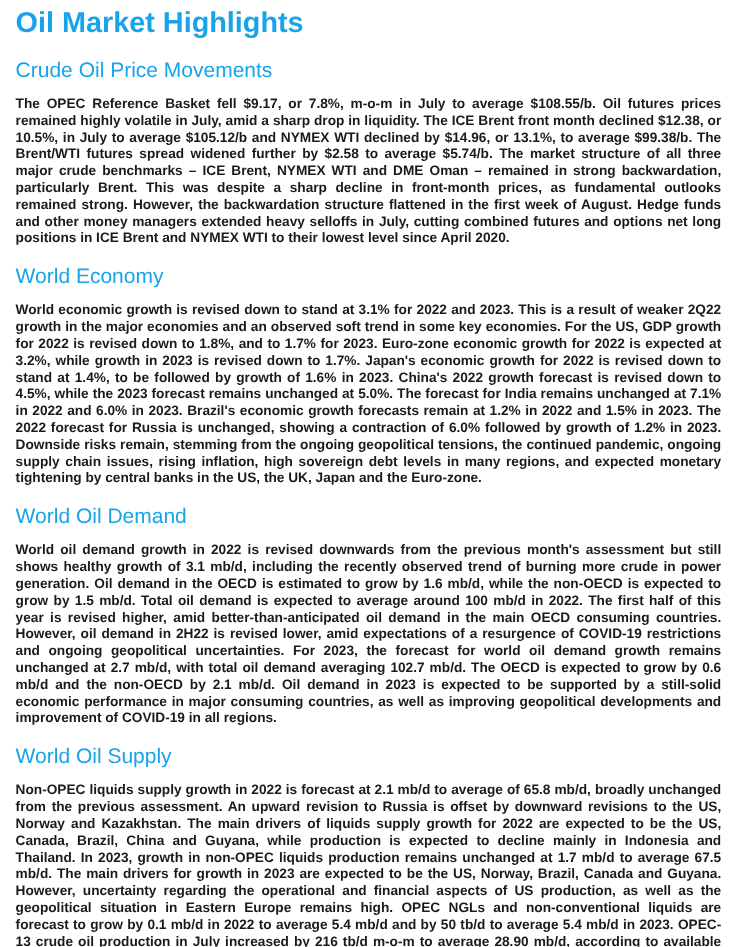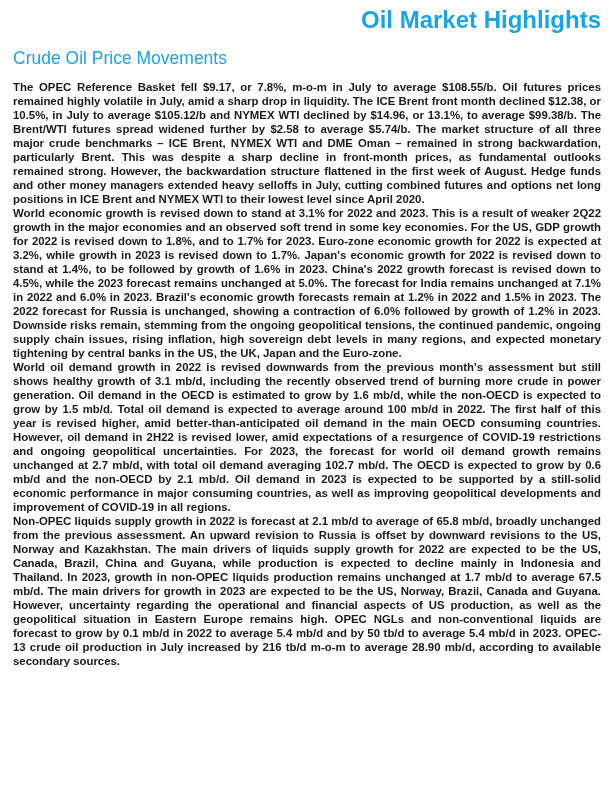--- a/index.html
+++ b/index.html
@@ -20,21 +20,20 @@
     height: 789px;
     padding: 6px 12px 0 13px;
     background: #ffffff;
   }
   .doc-title {
     color: #17a4e8;
     font-size: 24px;
     line-height: 28px;
     font-weight: bold;
     margin: 0;
-    text-align: right;
   }
   .section-heading {
     color: #17a4e8;
     font-size: 17.5px;
     line-height: 18px;
     font-weight: normal;
     margin: 15px 0 13px 0;
   }
   .section-body {
     font-size: 11.4px;
@@ -51,24 +50,27 @@
 <div class="page">
 
   <h1 class="doc-title">Oil Market Highlights</h1>
 
   <section>
     <h2 class="section-heading">Crude Oil Price Movements</h2>
     <p class="section-body">The OPEC Reference Basket fell $9.17, or 7.8%, m-o-m in July to average $108.55/b. Oil futures prices remained highly volatile in July, amid a sharp drop in liquidity. The ICE Brent front month declined $12.38, or 10.5%, in July to average $105.12/b and NYMEX WTI declined by $14.96, or 13.1%, to average $99.38/b. The Brent/WTI futures spread widened further by $2.58 to average $5.74/b. The market structure of all three major crude benchmarks – ICE Brent, NYMEX WTI and DME Oman – remained in strong backwardation, particularly Brent. This was despite a sharp decline in front-month prices, as fundamental outlooks remained strong. However, the backwardation structure flattened in the first week of August. Hedge funds and other money managers extended heavy selloffs in July, cutting combined futures and options net long positions in ICE Brent and NYMEX WTI to their lowest level since April 2020.</p>
   </section>
 
   <section>
+    <h2 class="section-heading">World Economy</h2>
     <p class="section-body">World economic growth is revised down to stand at 3.1% for 2022 and 2023. This is a result of weaker 2Q22 growth in the major economies and an observed soft trend in some key economies. For the US, GDP growth for 2022 is revised down to 1.8%, and to 1.7% for 2023. Euro-zone economic growth for 2022 is expected at 3.2%, while growth in 2023 is revised down to 1.7%. Japan's economic growth for 2022 is revised down to stand at 1.4%, to be followed by growth of 1.6% in 2023. China's 2022 growth forecast is revised down to 4.5%, while the 2023 forecast remains unchanged at 5.0%. The forecast for India remains unchanged at 7.1% in 2022 and 6.0% in 2023. Brazil's economic growth forecasts remain at 1.2% in 2022 and 1.5% in 2023. The 2022 forecast for Russia is unchanged, showing a contraction of 6.0% followed by growth of 1.2% in 2023. Downside risks remain, stemming from the ongoing geopolitical tensions, the continued pandemic, ongoing supply chain issues, rising inflation, high sovereign debt levels in many regions, and expected monetary tightening by central banks in the US, the UK, Japan and the Euro-zone.</p>
   </section>
 
   <section>
+    <h2 class="section-heading">World Oil Demand</h2>
     <p class="section-body">World oil demand growth in 2022 is revised downwards from the previous month's assessment but still shows healthy growth of 3.1 mb/d, including the recently observed trend of burning more crude in power generation. Oil demand in the OECD is estimated to grow by 1.6 mb/d, while the non-OECD is expected to grow by 1.5 mb/d. Total oil demand is expected to average around 100 mb/d in 2022. The first half of this year is revised higher, amid better-than-anticipated oil demand in the main OECD consuming countries. However, oil demand in 2H22 is revised lower, amid expectations of a resurgence of COVID-19 restrictions and ongoing geopolitical uncertainties. For 2023, the forecast for world oil demand growth remains unchanged at 2.7 mb/d, with total oil demand averaging 102.7 mb/d. The OECD is expected to grow by 0.6 mb/d and the non-OECD by 2.1 mb/d. Oil demand in 2023 is expected to be supported by a still-solid economic performance in major consuming countries, as well as improving geopolitical developments and improvement of COVID-19 in all regions.</p>
   </section>
 
   <section>
+    <h2 class="section-heading">World Oil Supply</h2>
     <p class="section-body">Non-OPEC liquids supply growth in 2022 is forecast at 2.1 mb/d to average of 65.8 mb/d, broadly unchanged from the previous assessment. An upward revision to Russia is offset by downward revisions to the US, Norway and Kazakhstan. The main drivers of liquids supply growth for 2022 are expected to be the US, Canada, Brazil, China and Guyana, while production is expected to decline mainly in Indonesia and Thailand. In 2023, growth in non-OPEC liquids production remains unchanged at 1.7 mb/d to average 67.5 mb/d. The main drivers for growth in 2023 are expected to be the US, Norway, Brazil, Canada and Guyana. However, uncertainty regarding the operational and financial aspects of US production, as well as the geopolitical situation in Eastern Europe remains high. OPEC NGLs and non-conventional liquids are forecast to grow by 0.1 mb/d in 2022 to average 5.4 mb/d and by 50 tb/d to average 5.4 mb/d in 2023. OPEC-13 crude oil production in July increased by 216 tb/d m-o-m to average 28.90 mb/d, according to available secondary sources.</p>
   </section>
 
 </div>
 
 </body></html>

